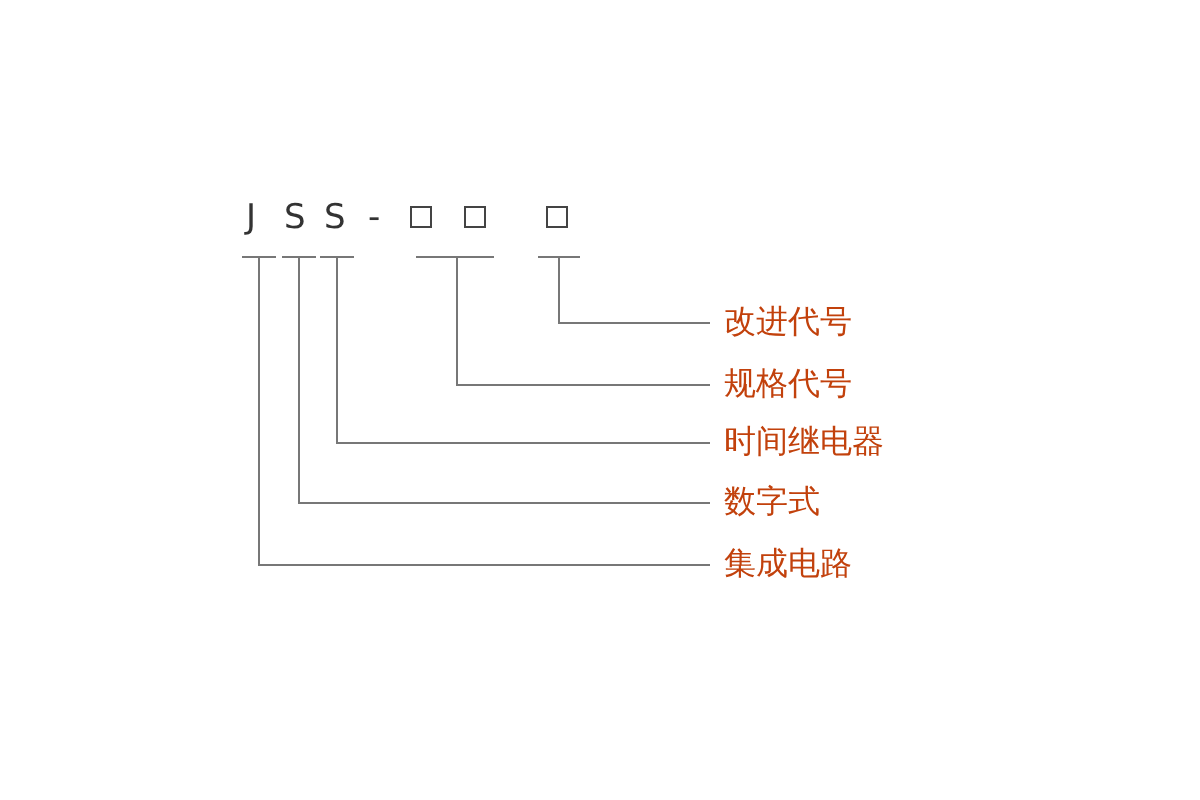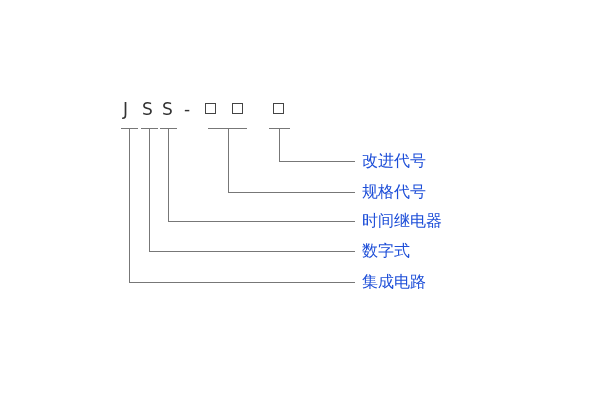--- a/index.html
+++ b/index.html
@@ -1,21 +1,21 @@
 <!DOCTYPE html>
 <html><head>
 <meta charset="utf-8">
 <style>
   html,body{margin:0;padding:0;background:#fff;}
   #canvas{position:relative;width:600px;height:400px;overflow:hidden;font-family:"DejaVu Sans",sans-serif;}
   .code{position:absolute;top:99px;font-size:17px;color:#333;letter-spacing:0;}
   .box{position:absolute;top:103px;width:11px;height:11px;border:1.3px solid #444;box-sizing:border-box;}
   .h{position:absolute;height:1px;background:#777;}
   .v{position:absolute;width:1px;background:#777;}
-  .label{position:absolute;left:362px;font-size:16px;color:#1d4ed8;line-height:20px;}
+  .label{position:absolute;left:362px;font-size:16px;color:#c2410c;line-height:20px;}
 </style>
 </head>
 <body>
 
 <div id="canvas">
   <span class="code" style="left:123px">J</span>
   <span class="code" style="left:142px">S</span>
   <span class="code" style="left:162px">S</span>
   <span class="code" style="left:184px">-</span>
   <div class="box" style="left:205px"></div>

